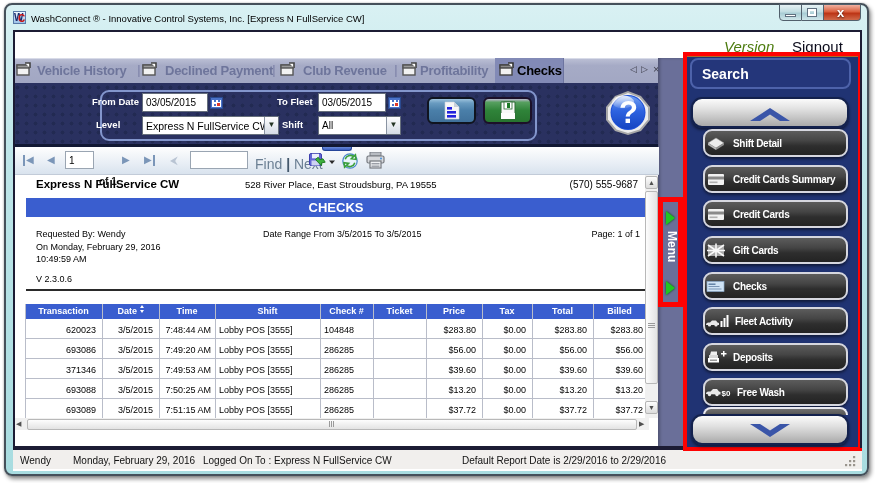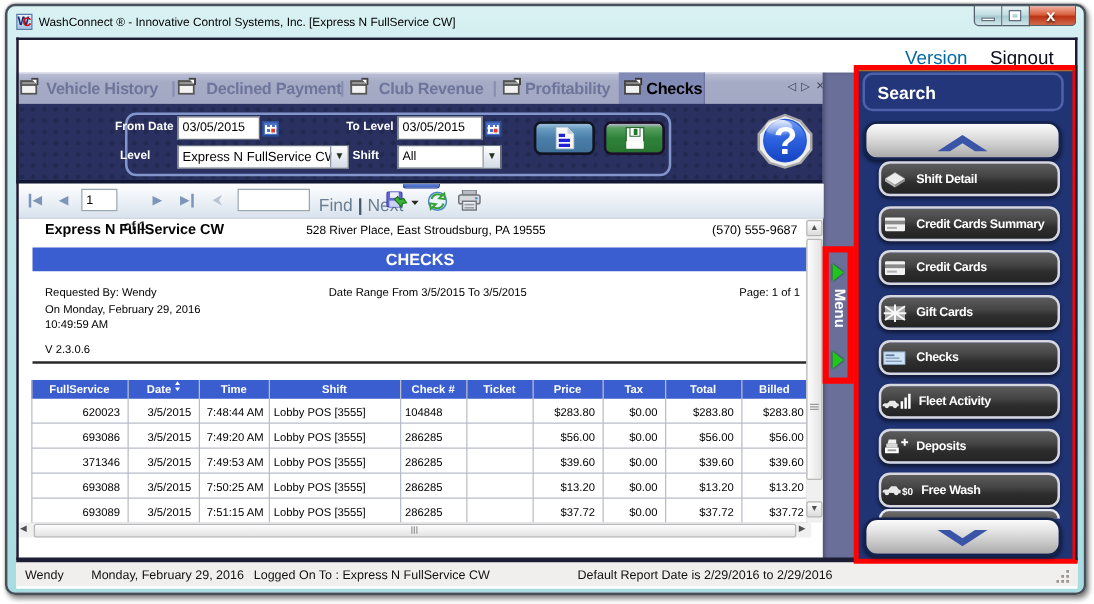--- a/index.html
+++ b/index.html
@@ -63,21 +63,21 @@
     </div>
     <div style="width:37px;height:17px;border:1px solid #52606c;border-left:none;border-radius:0 0 4px 0;background:linear-gradient(180deg,#f0b0a0,#d95f3d 45%,#bc3415 55%,#d06a4a);position:relative;color:#fff;font-weight:bold;">
       <span style="position:absolute;left:13px;top:0px;font-size:13px;text-shadow:0 1px 2px rgba(0,0,0,.6);">x</span>
     </div>
   </div>
 
   <div id="client">
     <div class="abs" style="left:0;top:0;width:849px;height:418px;border:2px solid #1c1c34;border-bottom:none;z-index:50;pointer-events:none;"></div>
 
     <div class="abs" style="left:0;top:0;width:845px;height:28px;background:#fff;">
-      <span class="abs" style="left:711px;top:8px;font-size:15px;color:#0369a1;">Version</span>
+      <span class="abs" style="left:711px;top:8px;font-size:15px;color:#4d7c0f;font-style:italic;">Version</span>
       <span class="abs" style="left:779px;top:8px;font-size:15px;color:#0c0c1c;">Signout</span>
     </div>
 
     <div class="abs" style="left:0;top:28px;width:648px;height:25px;background:linear-gradient(180deg,#bdc1d6,#a6abc6 30%,#a2a7c3);box-shadow:inset 0 1px 0 #d8dbe8, inset -1px 0 0 #8387ab;">
       <div class="abs" style="left:482px;top:0;width:69px;height:25px;background:#828ab6;border-right:1px solid #6d74a0;"></div>
       <svg class="abs" style="left:3px;top:4px;" width="15" height="15" viewBox="0 0 15 15">
           <rect x="1" y="3" width="12" height="10" fill="#f2f2f2" stroke="#555" stroke-width="1.4"></rect>
           <rect x="1" y="3" width="12" height="3" fill="#9a9a9a" stroke="#555" stroke-width="1.4"></rect>
           <path d="M9 1 L14 1 L14 6" fill="#fff" stroke="#444" stroke-width="1.6"></path>
         </svg>
@@ -115,21 +115,21 @@
     </div>
 
     <div id="navyform">
       <div class="abs" style="left:87px;top:6.5px;width:437px;height:51px;border:2px solid #8396cc;border-radius:9px;"></div>
       <span class="flabel" style="left:79px;top:13px;">From Date</span>
       <div class="finput" style="left:129px;top:10px;width:66px;height:19px;">03/05/2015</div>
       <div class="cal" style="left:197px;top:14px;">
           <div style="margin:2px 1px;height:7px;background:repeating-linear-gradient(90deg,#fff 0 2px,transparent 2px 4px),repeating-linear-gradient(0deg,#fff 0 1.5px,transparent 1.5px 3.5px);"></div>
           <div style="position:absolute;right:2px;bottom:2px;width:3px;height:3px;background:#e03a2a;"></div>
         </div>
-      <span class="flabel" style="left:264px;top:13px;">To Level</span>
+      <span class="flabel" style="left:264px;top:13px;">To Fleet</span>
       <div class="finput" style="left:305px;top:10px;width:68px;height:19px;">03/05/2015</div>
       <div class="cal" style="left:375px;top:14px;">
           <div style="margin:2px 1px;height:7px;background:repeating-linear-gradient(90deg,#fff 0 2px,transparent 2px 4px),repeating-linear-gradient(0deg,#fff 0 1.5px,transparent 1.5px 3.5px);"></div>
           <div style="position:absolute;right:2px;bottom:2px;width:3px;height:3px;background:#e03a2a;"></div>
         </div>
       <span class="flabel" style="left:83px;top:36px;">Level</span>
       <div class="finput" style="left:129px;top:32.5px;width:137px;height:19px;white-space:nowrap;overflow:hidden;font-size:10.5px;">Express N FullService CW
         <div class="abs" style="right:0;top:0;width:14px;height:17px;background:linear-gradient(180deg,#fdfdfd,#d5dce6);border-left:1px solid #8a94a2;color:#223322;font-size:8px;text-align:center;line-height:16px;font-weight:bold;">▼</div>
       </div>
       <span class="flabel" style="left:269px;top:36px;">Shift</span>
@@ -228,21 +228,21 @@
       <span class="abs" style="left:23px;top:94.5px;font-size:9px;color:#000;">On Monday, February 29, 2016</span>
       <span class="abs" style="left:23px;top:107px;font-size:9px;color:#000;">10:49:59 AM</span>
       <span class="abs" style="left:23px;top:127px;font-size:9px;color:#000;">V 2.3.0.6</span>
       <span class="abs" style="left:250px;top:82px;font-size:9px;color:#000;white-space:nowrap;">Date Range From 3/5/2015 To 3/5/2015</span>
       <span class="abs" style="left:627px;top:82px;font-size:9px;color:#000;transform:translateX(-100%);white-space:nowrap;">Page: 1 of 1</span>
       <div class="abs" style="left:13px;top:142px;width:620px;height:0;border-top:2px solid #2a2a2a;"></div>
 
       <div class="abs" style="left:12px;top:156.5px;width:621px;height:115px;color:#000;">
 
         <div class="abs" style="left:0;top:0;width:621px;height:15px;background:#3a5ecf;color:#fff;font-weight:bold;">
-          <span class="abs hc" style="left:0;width:77px;">FullService</span>
+          <span class="abs hc" style="left:0;width:77px;">Transaction</span>
           <span class="abs hc" style="left:77px;width:57px;">Date <span style="display:inline-block;vertical-align:1px;"><span style="display:block;width:0;height:0;border-left:2.5px solid transparent;border-right:2.5px solid transparent;border-bottom:3.5px solid #fff;margin-bottom:1.5px;"></span><span style="display:block;width:0;height:0;border-left:2.5px solid transparent;border-right:2.5px solid transparent;border-top:3.5px solid #fff;"></span></span></span>
           <span class="abs hc" style="left:134px;width:56px;">Time</span>
           <span class="abs hc" style="left:190px;width:105px;">Shift</span>
           <span class="abs hc" style="left:295px;width:53px;">Check #</span>
           <span class="abs hc" style="left:348px;width:53px;">Ticket</span>
           <span class="abs hc" style="left:401px;width:56px;">Price</span>
           <span class="abs hc" style="left:457px;width:50px;">Tax</span>
           <span class="abs hc" style="left:507px;width:61px;">Total</span>
           <span class="abs hc" style="left:568px;width:53px;">Billed</span>
         </div>

